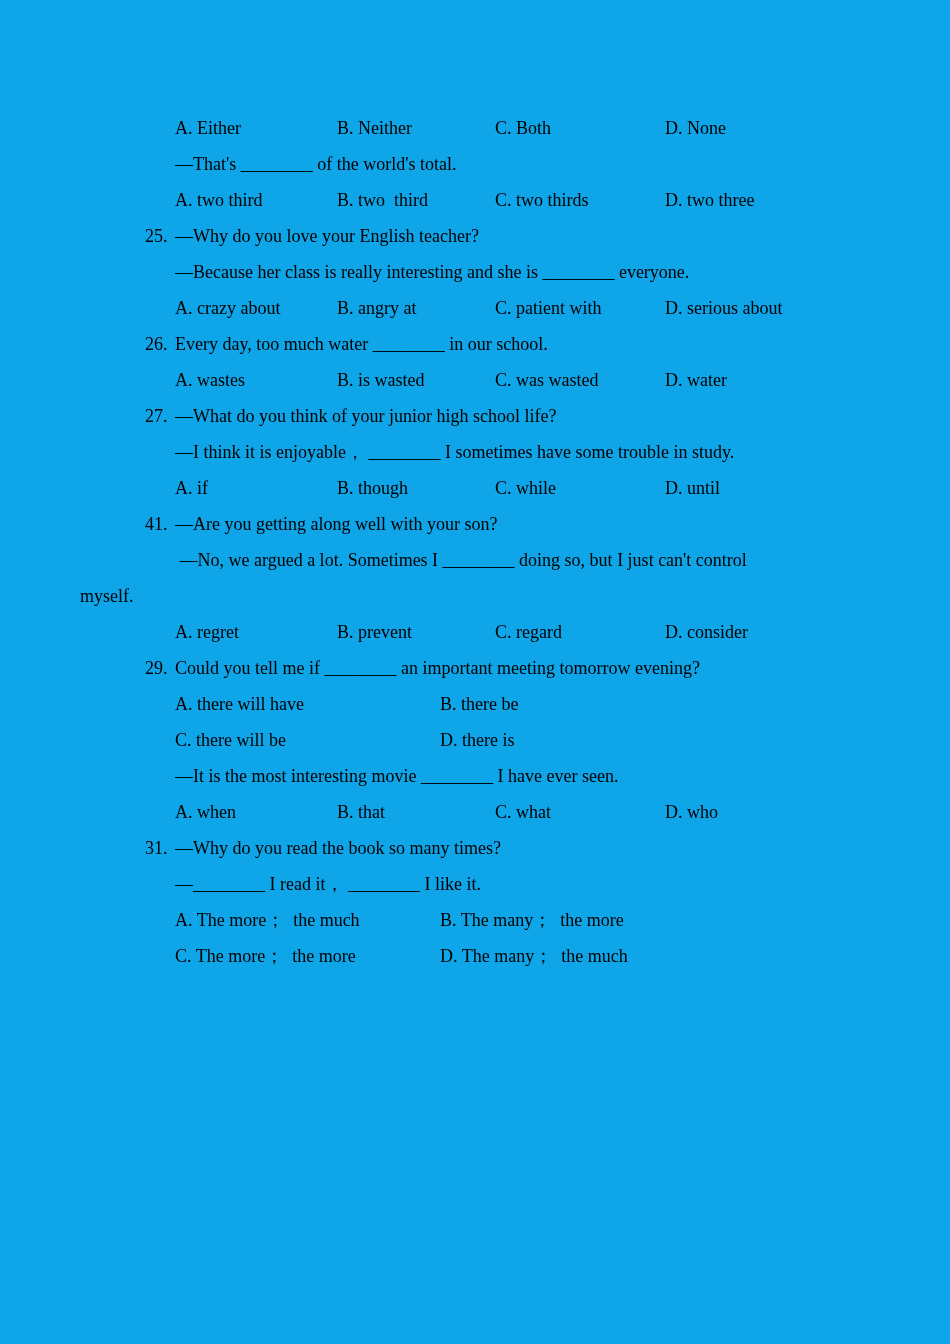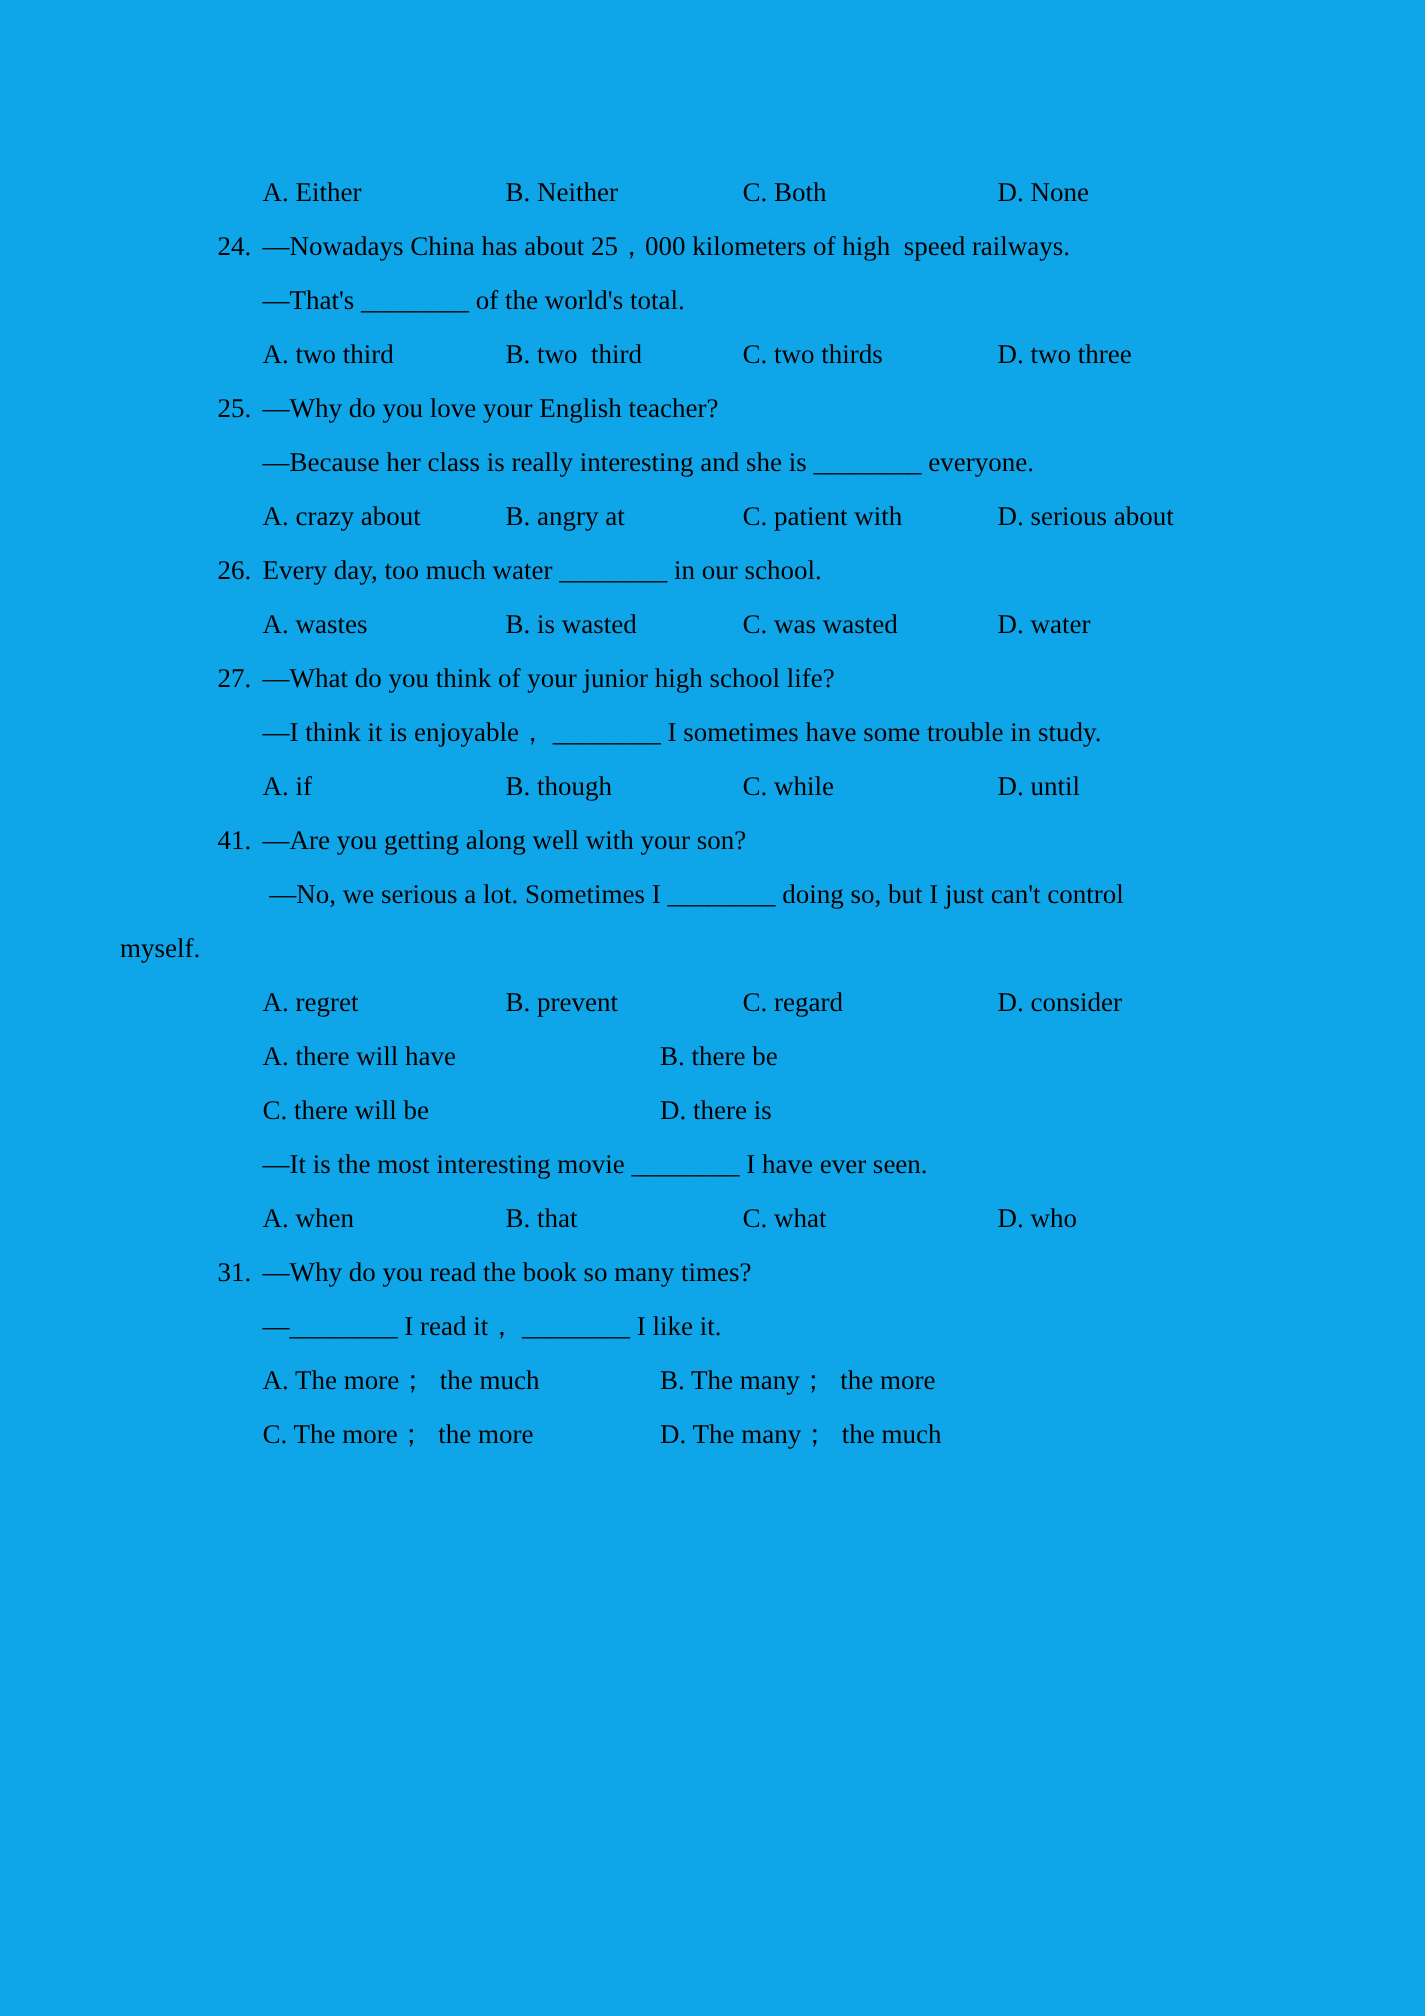--- a/index.html
+++ b/index.html
@@ -44,35 +44,35 @@
   .opt.c3 { width: auto; }
   .opt.w2 { width: 265px; }
 </style>
 </head>
 <body>
 
 <div class="page">
   <div class="content">
 
   <div class="row options4"><span class="opt c0">A. Either</span><span class="opt c1">B. Neither</span><span class="opt c2">C. Both</span><span class="opt c3">D. None</span></div>
-      <div class="row stem"><span class="qnum">24.</span><span class="qtext">—Nowadays China has about 25，000 kilometers of high  speed railways.</span></div>
       <div class="row cont"><span>—That's ________ of the world's total.</span></div>
       <div class="row options4"><span class="opt c0">A. two third</span><span class="opt c1">B. two  third</span><span class="opt c2">C. two thirds</span><span class="opt c3">D. two three</span></div>
       <div class="row stem"><span class="qnum">25.</span><span class="qtext">—Why do you love your English teacher?</span></div>
       <div class="row cont"><span>—Because her class is really interesting and she is ________ everyone.</span></div>
       <div class="row options4"><span class="opt c0">A. crazy about</span><span class="opt c1">B. angry at</span><span class="opt c2">C. patient with</span><span class="opt c3">D. serious about</span></div>
       <div class="row stem"><span class="qnum">26.</span><span class="qtext">Every day, too much water ________ in our school.</span></div>
       <div class="row options4"><span class="opt c0">A. wastes</span><span class="opt c1">B. is wasted</span><span class="opt c2">C. was wasted</span><span class="opt c3">D. water</span></div>
       <div class="row stem"><span class="qnum">27.</span><span class="qtext">—What do you think of your junior high school life?</span></div>
       <div class="row cont"><span>—I think it is enjoyable， ________ I sometimes have some trouble in study.</span></div>
       <div class="row options4"><span class="opt c0">A. if</span><span class="opt c1">B. though</span><span class="opt c2">C. while</span><span class="opt c3">D. until</span></div>
       <div class="row stem"><span class="qnum">41.</span><span class="qtext">—Are you getting along well with your son?</span></div>
-      <div class="row cont"><span> —No, we serious a lot. Sometimes I ________ doing so, but I just can't control</span></div>
+      <div class="row cont"><span> —No, we argued a lot. Sometimes I ________ doing so, but I just can't control</span></div>
       <div class="row cont2"><span>myself.</span></div>
       <div class="row options4"><span class="opt c0">A. regret</span><span class="opt c1">B. prevent</span><span class="opt c2">C. regard</span><span class="opt c3">D. consider</span></div>
+      <div class="row stem"><span class="qnum">29.</span><span class="qtext">Could you tell me if ________ an important meeting tomorrow evening?</span></div>
       <div class="row options2"><span class="opt w2">A. there will have</span><span class="opt c3">B. there be</span></div>
       <div class="row options2"><span class="opt w2">C. there will be</span><span class="opt c3">D. there is</span></div>
       <div class="row cont"><span>—It is the most interesting movie ________ I have ever seen.</span></div>
       <div class="row options4"><span class="opt c0">A. when</span><span class="opt c1">B. that</span><span class="opt c2">C. what</span><span class="opt c3">D. who</span></div>
       <div class="row stem"><span class="qnum">31.</span><span class="qtext">—Why do you read the book so many times?</span></div>
       <div class="row cont"><span>—________ I read it， ________ I like it.</span></div>
       <div class="row options2"><span class="opt w2">A. The more；  the much</span><span class="opt c3">B. The many；  the more</span></div>
       <div class="row options2"><span class="opt w2">C. The more；  the more</span><span class="opt c3">D. The many；  the much</span></div>
     </div>
 </div>

